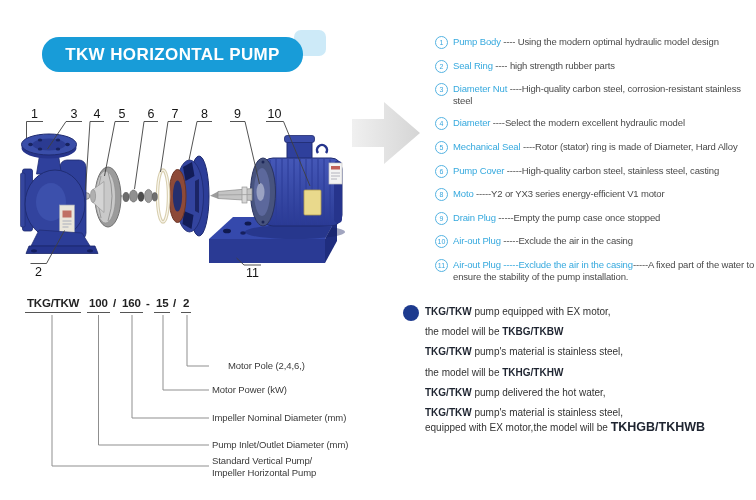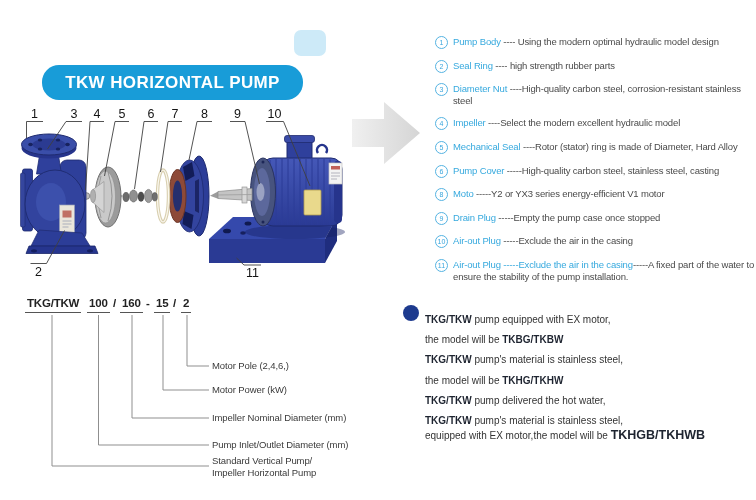--- a/index.html
+++ b/index.html
@@ -3,42 +3,42 @@
 <meta charset="utf-8">
 <style>
   html,body{margin:0;padding:0;background:#fff;}
   .page{position:relative;width:756px;height:500px;background:#ffffff;overflow:hidden;
         font-family:"Liberation Sans",sans-serif;}
   
   .banner-accent{position:absolute;left:294px;top:30px;width:32px;height:26px;
                  background:#cdeaf8;border-radius:7px;z-index:0;}
   .banner{position:absolute;left:42px;top:37px;width:261px;height:35px;z-index:1;
           background:#189cd8;border-radius:17px;color:#fff;font-weight:bold;
-          font-size:17px;letter-spacing:.4px;text-align:center;line-height:35px;margin-top:28px;}
+          font-size:17px;letter-spacing:.4px;text-align:center;line-height:35px;}
   
   .diagram{position:absolute;left:8px;top:90px;width:412px;height:205px;}
   
   .parts{position:absolute;left:419px;top:36px;width:337px;}
   .pitem{display:flex;margin-bottom:10.6px;padding-left:16px;}
   .cnum{flex:0 0 auto;width:11px;height:11px;border:1px solid #55b3e2;border-radius:50%;
         color:#3aa6dd;font-size:7px;line-height:11px;text-align:center;margin-right:5px;}
   .ptext{font-size:9.5px;line-height:11.8px;letter-spacing:-0.15px;white-space:pre-wrap;}
   .pname{color:#36a9de;}
   .pdesc{color:#4a4a4a;}
   
   .model-code{position:absolute;left:0;top:297px;height:20px;width:300px;
               font-size:11.5px;font-weight:bold;color:#222;letter-spacing:-0.2px;}
   .mseg{position:absolute;top:0;}
   .mseg.u{border-bottom:1.2px solid #555;padding:0 2px 3px 2px;}
   .mlabel{position:absolute;font-size:9.5px;color:#3a3a3a;letter-spacing:-0.1px;}
   .overlay{position:absolute;left:0;top:0;width:756px;height:500px;pointer-events:none;}
   
   .note-bullet{position:absolute;left:403px;top:305px;width:16px;height:16px;
                border-radius:50%;background:#1d3a8e;}
-  .notes{position:absolute;left:425px;top:306px;width:330px;margin-top:8px;}
+  .notes{position:absolute;left:425px;top:306px;width:330px;}
   .nline{font-size:10px;color:#333;height:12px;line-height:12px;margin-bottom:8.2px;
          white-space:pre;}
   .nline.tight{margin-bottom:2px;}
   .nstrong{font-weight:bold;color:#1e2430;}
   .nbig{font-weight:bold;font-size:12.5px;color:#1e2430;}
 </style>
 </head>
 <body>
 
 <div class="page">
@@ -193,21 +193,21 @@
     <div class="pitem">
       <span class="cnum">2</span>
       <div class="ptext"><span class="pname">Seal Ring</span><span class="pdesc"> ---- high strength rubber parts</span></div>
     </div>
     <div class="pitem">
       <span class="cnum">3</span>
       <div class="ptext"><span class="pname">Diameter Nut</span><span class="pdesc"> ----High-quality carbon steel, corrosion-resistant stainless steel</span></div>
     </div>
     <div class="pitem">
       <span class="cnum">4</span>
-      <div class="ptext"><span class="pname">Impeller</span><span class="pdesc"> ----Select the modern excellent hydraulic model</span></div>
+      <div class="ptext"><span class="pname">Diameter</span><span class="pdesc"> ----Select the modern excellent hydraulic model</span></div>
     </div>
     <div class="pitem">
       <span class="cnum">5</span>
       <div class="ptext"><span class="pname">Mechanical Seal</span><span class="pdesc"> ----Rotor (stator) ring is made of Diameter, Hard Alloy</span></div>
     </div>
     <div class="pitem">
       <span class="cnum">6</span>
       <div class="ptext"><span class="pname">Pump Cover</span><span class="pdesc"> -----High-quality carbon steel, stainless steel, casting</span></div>
     </div>
     <div class="pitem">
@@ -242,21 +242,21 @@
   <svg class="overlay" viewBox="0 0 756 500">
     <g stroke="#8f8f8f" stroke-width="1" fill="none">
       <path d="M187,315 V366 H209"></path>
       <path d="M163,315 V390 H209"></path>
       <path d="M132,315 V418 H209"></path>
       <path d="M98.5,315 V445 H209"></path>
       <path d="M52,315 V466 H209"></path>
     </g>
   </svg>
 
-  <span class="mlabel" style="left:212px;top:360px">Motor Pole (2,4,6,)</span>
+  <span class="mlabel" style="left:228px;top:360px">Motor Pole (2,4,6,)</span>
   <span class="mlabel" style="left:212px;top:384px">Motor Power (kW)</span>
   <span class="mlabel" style="left:212px;top:412px">Impeller Nominal Diameter (mm)</span>
   <span class="mlabel" style="left:212px;top:439px">Pump Inlet/Outlet Diameter (mm)</span>
   <span class="mlabel" style="left:212px;top:455px">Standard Vertical Pump/</span>
   <span class="mlabel" style="left:212px;top:467px">Impeller  Horizontal Pump</span>
 
   <div class="note-bullet"></div>
   <div class="notes">
     <div class="nline"><span class="nstrong">TKG/TKW</span><span> pump equipped with EX motor,</span></div>
     <div class="nline"><span>the model will be </span><span class="nstrong">TKBG/TKBW</span></div>

